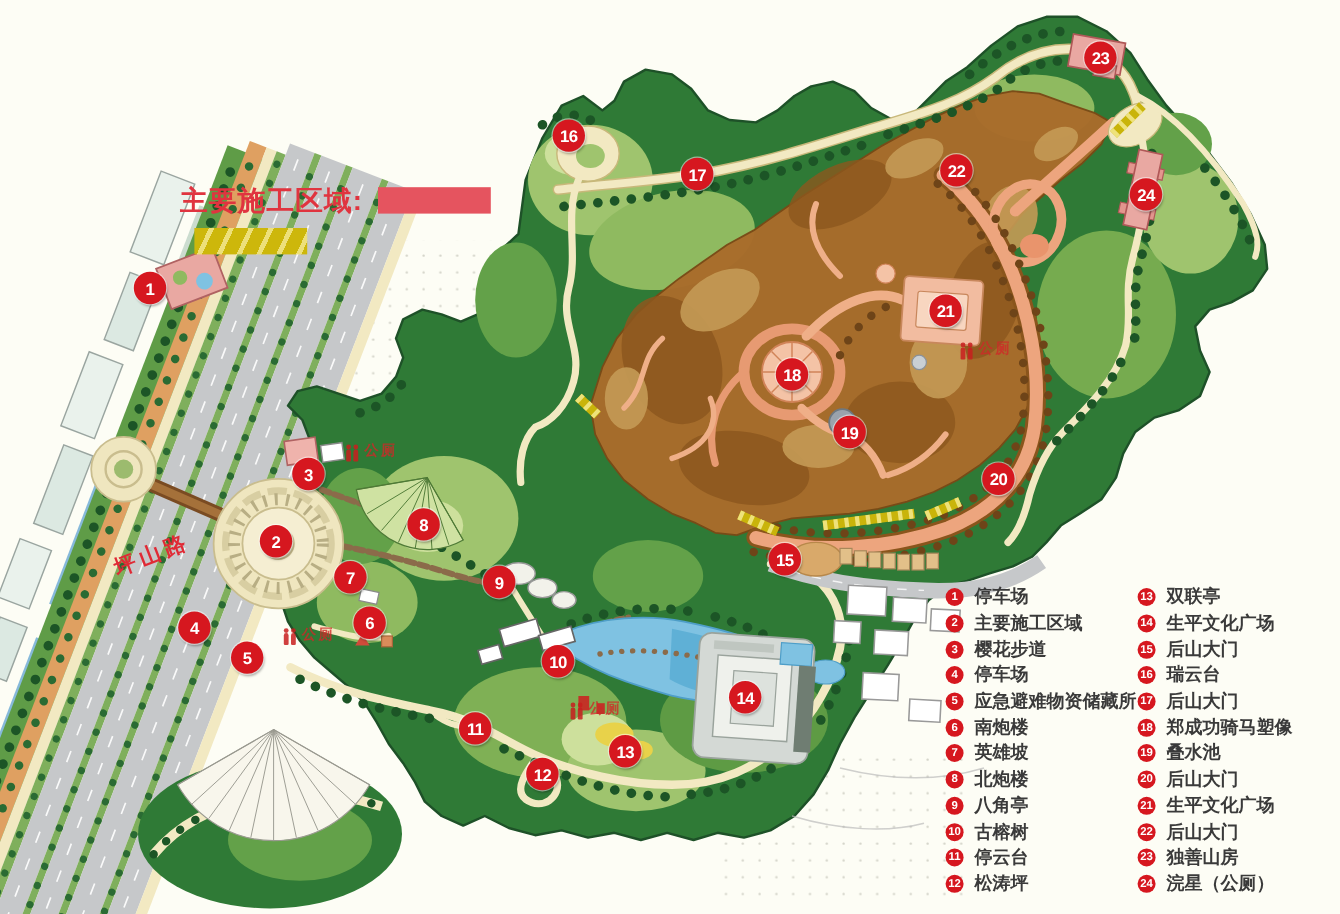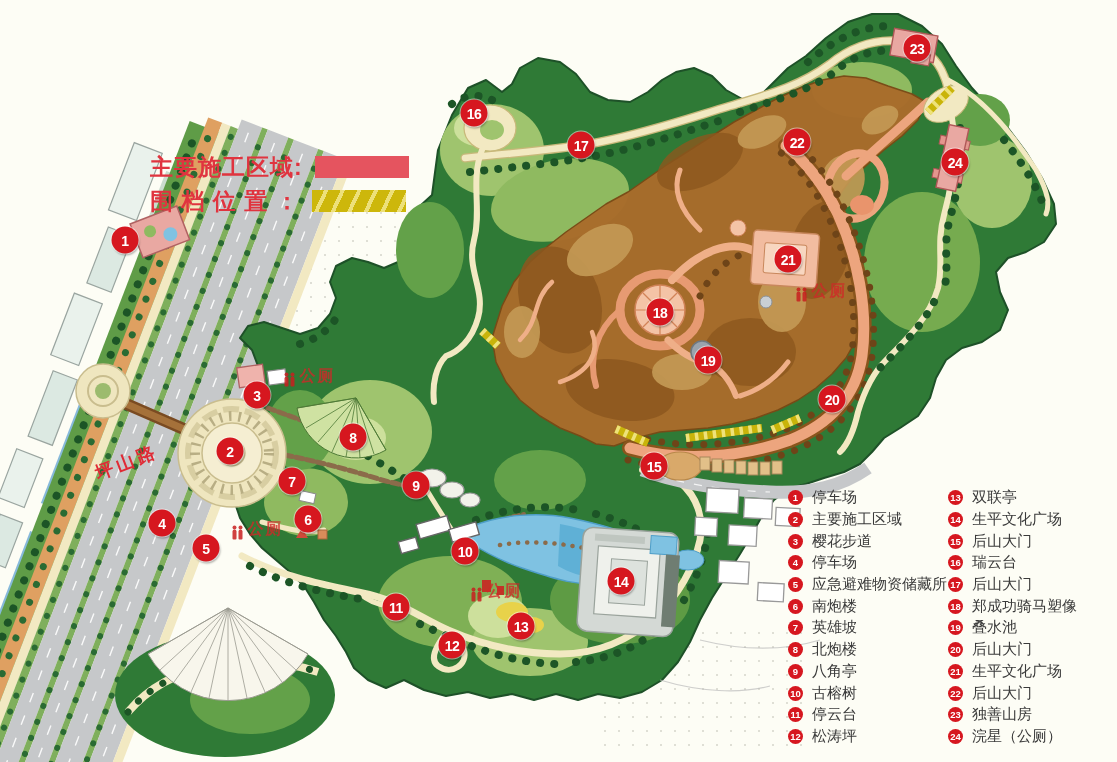--- a/index.html
+++ b/index.html
@@ -26,25 +26,25 @@
       z-index:20;letter-spacing:-.5px;}
 
   
   #legend-list{position:absolute;top:487px;z-index:30;left:0;width:100%;height:270px;pointer-events:none;}
   .legend-col{position:absolute;top:0;}
   #legend-col-1{left:788px;}
   #legend-col-2{left:948px;}
   .list-row{display:flex;align-items:center;height:21.7px;}
   .bullet{flex:0 0 15px;width:15px;height:15px;border-radius:50%;background:#D6171F;color:#fff;
       font-size:9.5px;font-weight:bold;display:flex;align-items:center;justify-content:center;margin-right:9px;}
-  .list-label{font-size:15px;color:#3A3A3A;white-space:nowrap;}
+  .list-label{font-size:15px;color:#3A3A3A;white-space:nowrap;font-weight:bold;}
 
   
   .map-label{position:absolute;display:flex;align-items:flex-end;z-index:15;transform:translate(-50%,-50%);}
-  .map-label .txt{color:rgba(208,40,40,.78);font-size:16px;font-weight:bold;letter-spacing:2px;margin-left:3px;}
+  .map-label .txt{color:rgba(208,40,40,.78);font-size:12px;font-weight:bold;letter-spacing:2px;margin-left:3px;}
   .person{width:4px;height:10px;background:rgba(200,30,30,.85);border-radius:2px 2px 1px 1px;margin-right:2px;position:relative;}
   .person::before{content:"";position:absolute;top:-4px;left:0;width:4px;height:4px;border-radius:50%;background:rgba(200,30,30,.85);}
 </style>
 </head>
 <body>
 
 <div id="stage">
 
 <svg id="map-art" width="1117" height="762" viewBox="0 0 1117 762">
   <defs>
@@ -385,21 +385,20 @@
     </g>
   </g>
 </svg>
 
 <div id="legend-box">
   <div class="legend-row">
     <span class="legend-text">主要施工区域:</span>
     <span class="legend-swatch swatch-solid"></span>
   </div>
   <div class="legend-row">
-    <span class="legend-text">围 档 位 置 ：</span>
     <span class="legend-swatch swatch-hatch"></span>
   </div>
 </div>
 
 <div id="road-label">坪山路</div>
 
 <div id="label-layer">
       <div class="map-label" style="left: 310px; top: 376px;">
         <span class="person"></span>
         <span class="person"></span>

